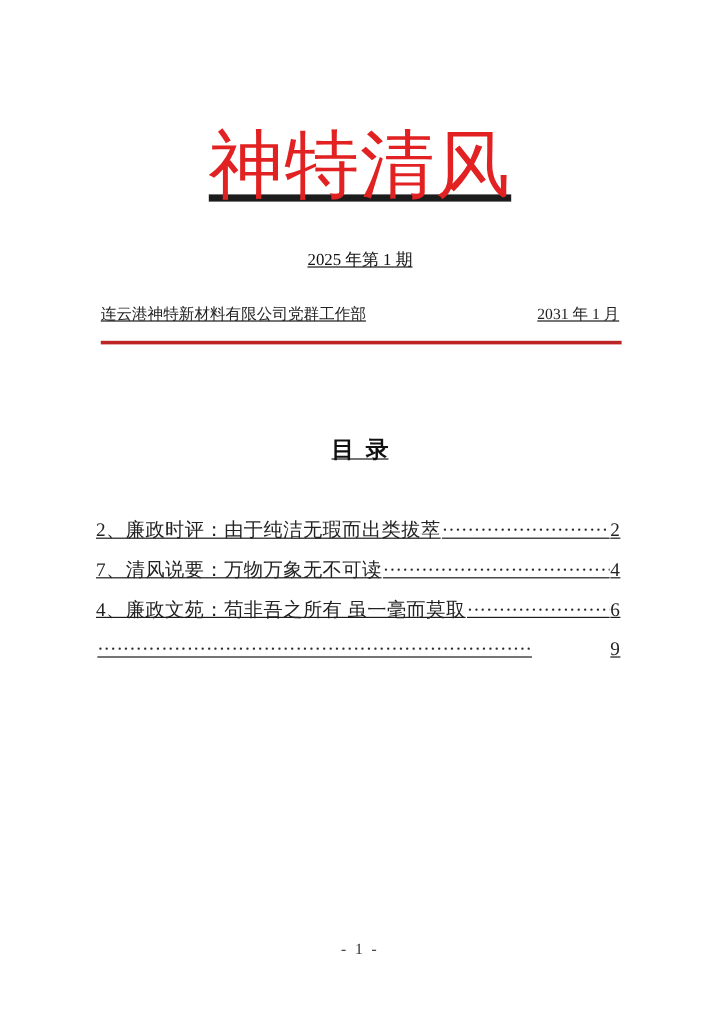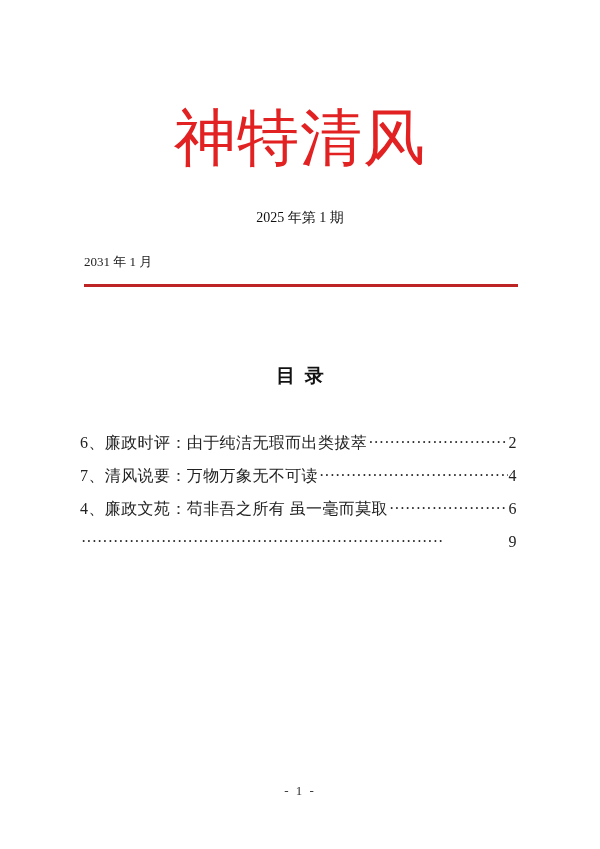--- a/index.html
+++ b/index.html
@@ -4,20 +4,21 @@
 <style>
   html,body{margin:0;padding:0;background:#ffffff;}
   .page{
     position:relative;
     width:600px;height:849px;
     background:#ffffff;
     font-family:"Liberation Serif","DejaVu Serif",serif;
     color:#1c1c1c;
     overflow:hidden;
     box-sizing:border-box;
+    text-decoration:underline;
   }
   .newsletter-title{
     margin:0;
     padding-top:98px;
     text-align:center;
     font-size:62px;
     line-height:80px;
     font-weight:400;
     letter-spacing:1px;
     color:#e22222;
@@ -90,30 +91,31 @@
 </head>
 <body>
 
 <div class="page">
 
   <h1 class="newsletter-title">神特清风</h1>
 
   <div class="issue-line">2025 年第 1 期</div>
 
   <div class="org-row">
+    <span>连云港神特新材料有限公司党群工作部</span>
     <span>2031 年 1 月</span>
   </div>
 
   <div class="red-rule"></div>
 
   <h2 class="toc-heading">目  录</h2>
 
   <ul class="toc-list">
     <li class="toc-item">
-      <span class="toc-item-title">6、廉政时评：由于纯洁无瑕而出类拔萃</span>
+      <span class="toc-item-title">2、廉政时评：由于纯洁无瑕而出类拔萃</span>
       <span class="toc-leader">····································································</span>
       <span class="toc-page-number">2</span>
     </li>
     <li class="toc-item">
       <span class="toc-item-title">7、清风说要：万物万象无不可读</span>
       <span class="toc-leader">····································································</span>
       <span class="toc-page-number">4</span>
     </li>
     <li class="toc-item">
       <span class="toc-item-title">4、廉政文苑：苟非吾之所有 虽一毫而莫取</span>

